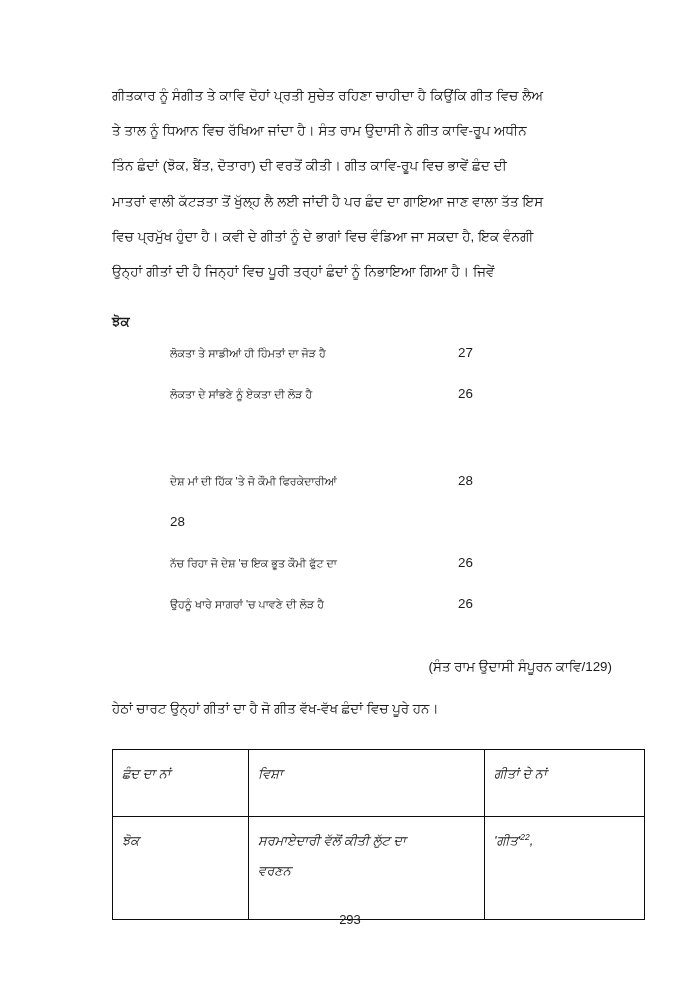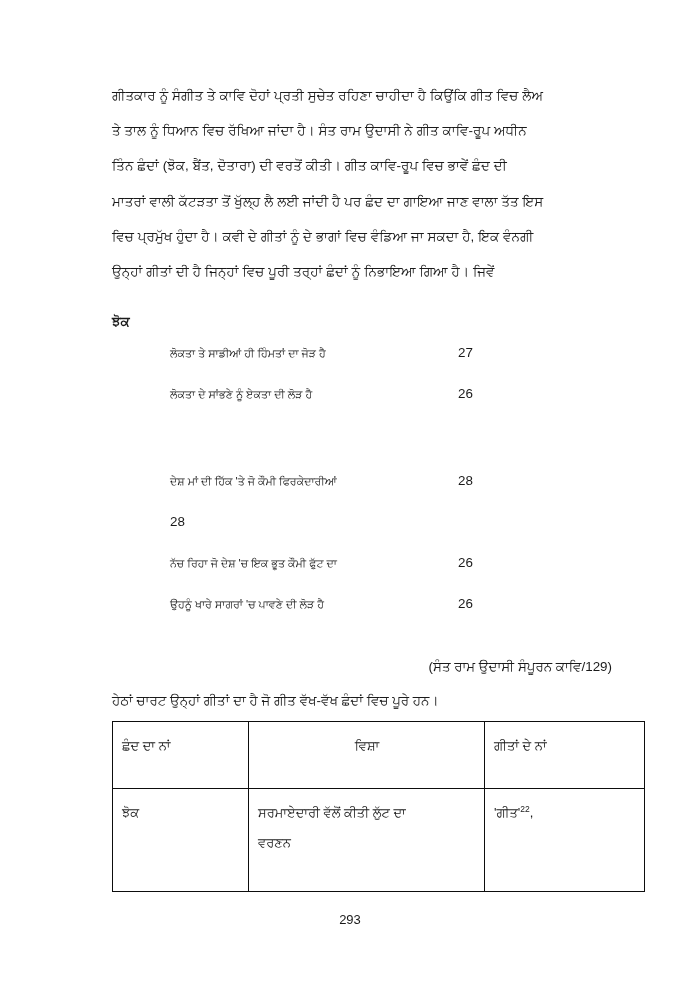--- a/index.html
+++ b/index.html
@@ -80,43 +80,44 @@
   }
   
   .citation {
     margin-top: 22px;
     text-align: right;
     font-size: 13.4px;
     padding-right: 6px;
   }
   
   .lead-in {
-    margin-top: 12px;
+    margin-top: 20px;
     font-size: 13.4px;
     line-height: 28px;
   }
   
   table.chart {
-    margin-top: 6px;
+    margin-top: 26px;
     border-collapse: collapse;
     width: 478px;
     table-layout: fixed;
+    font-style: italic;
   }
   table.chart td {
     border: 1px solid #0d0d0d;
     font-size: 13px;
     vertical-align: top;
     padding: 9px 8px 9px 9px;
     line-height: 30px;
   }
   td.col-a { width: 118px; }
   td.col-b { width: 218px; }
   td.col-c { width: 142px; }
   td.head-a { height: 48px; }
-  td.head-b { text-align: center; }
+  td.head-b { }
   td.body-a { height: 84px; }
   td.body-b {
     text-align: justify;
     text-justify: inter-word;
   }
   td.body-b .jline {
     display: block;
     text-align: justify;
     white-space: nowrap;
   }

